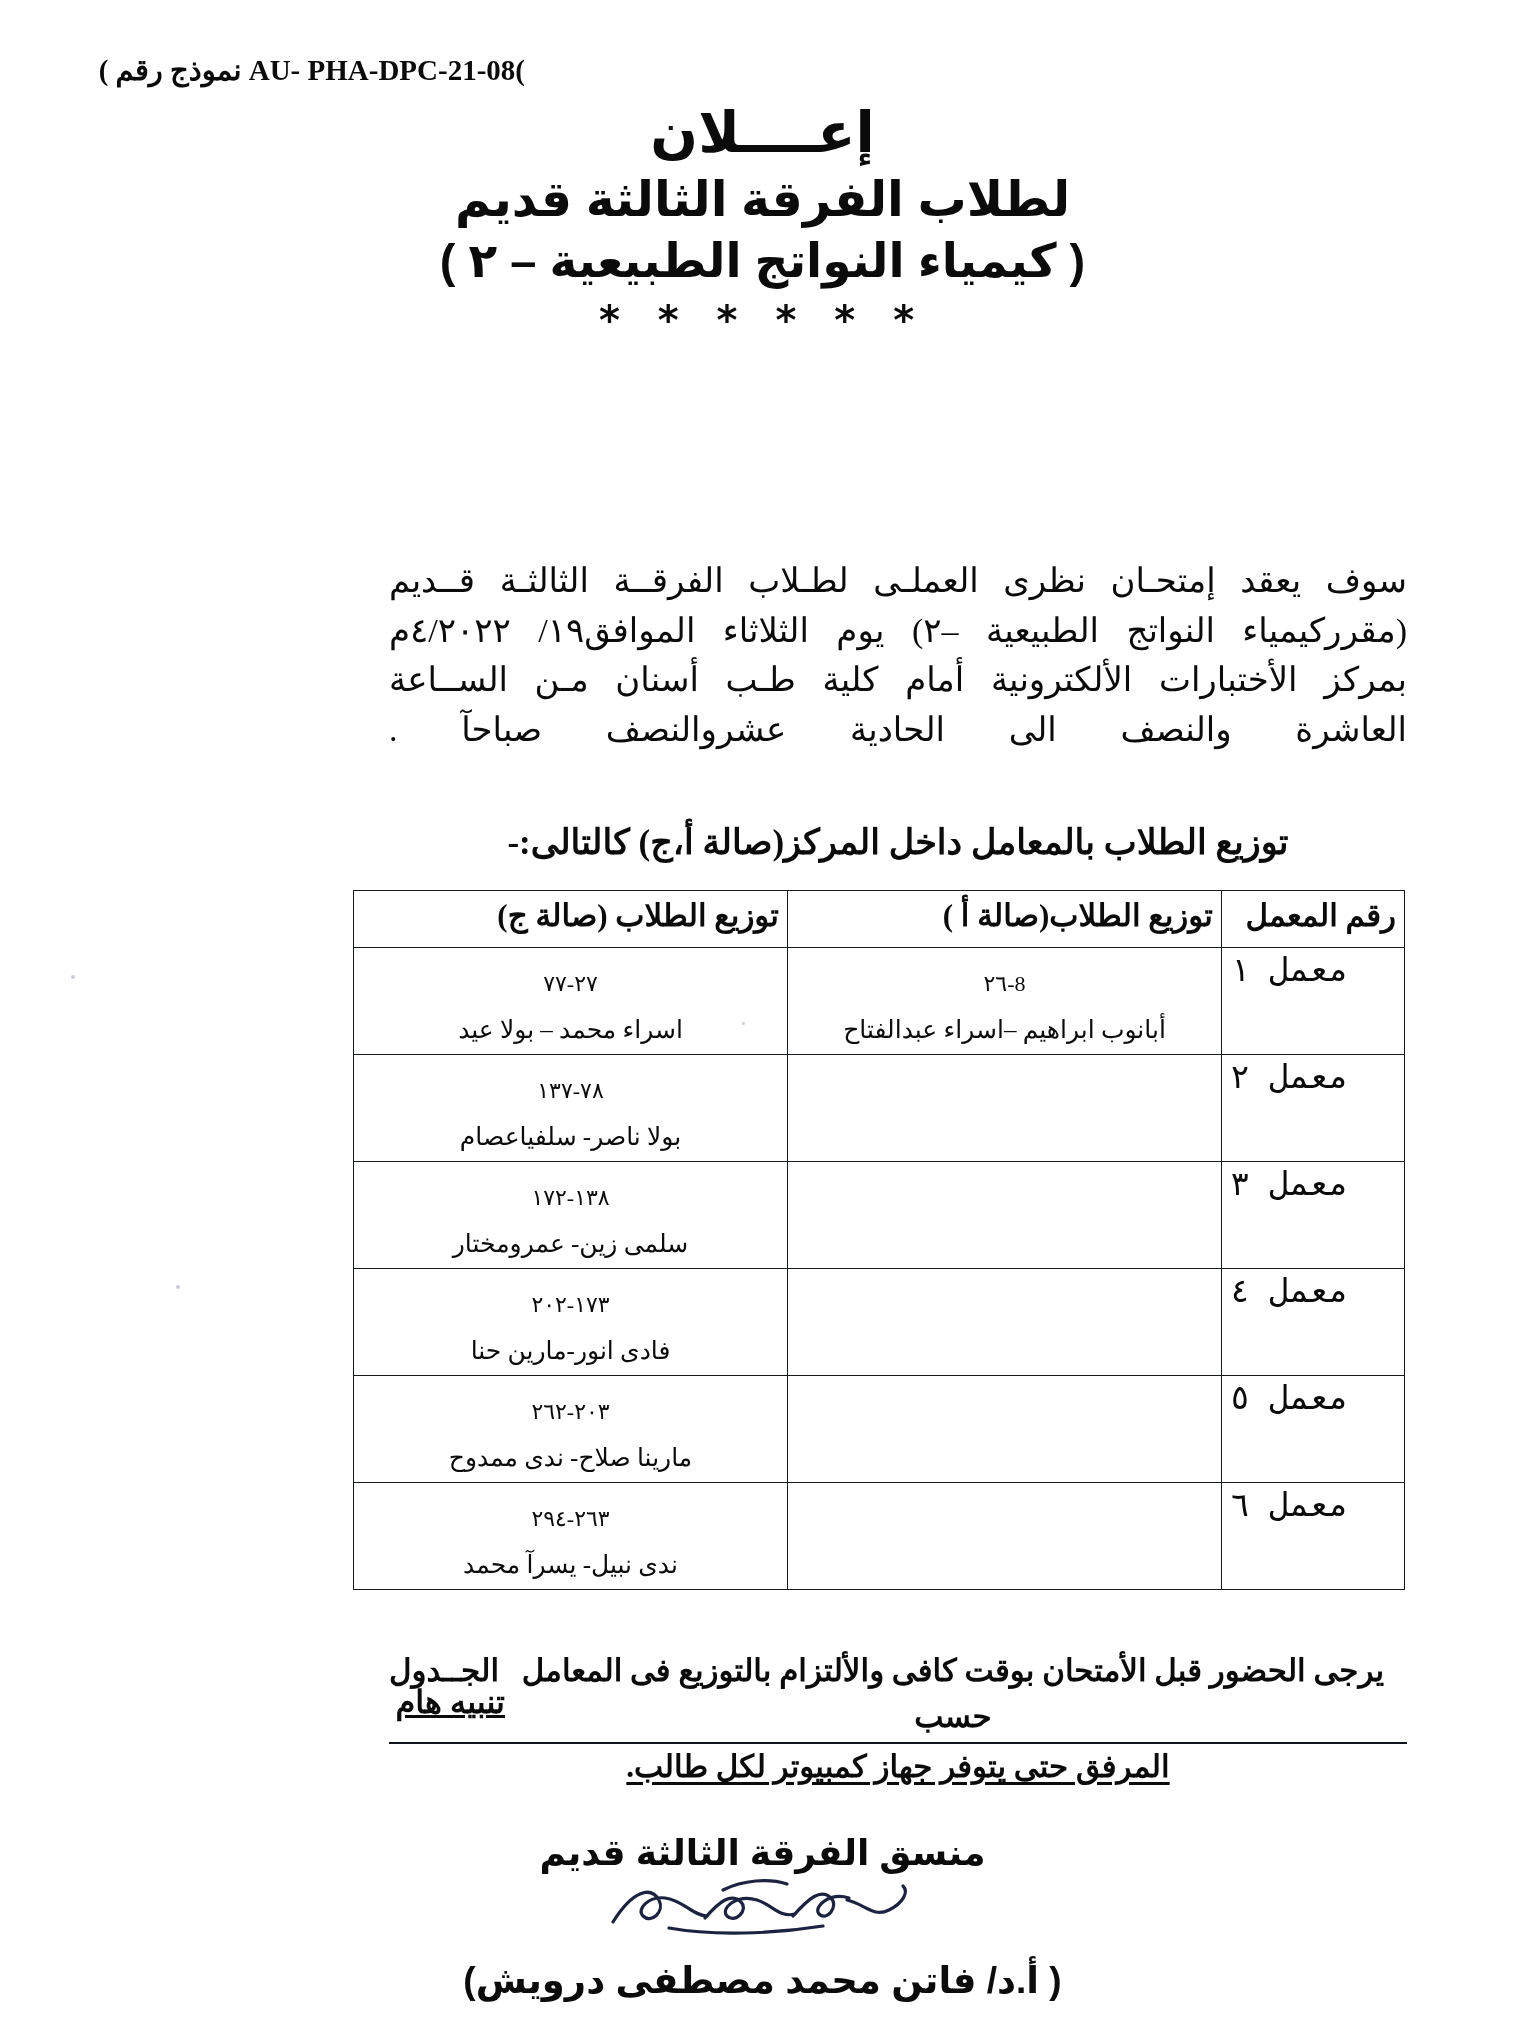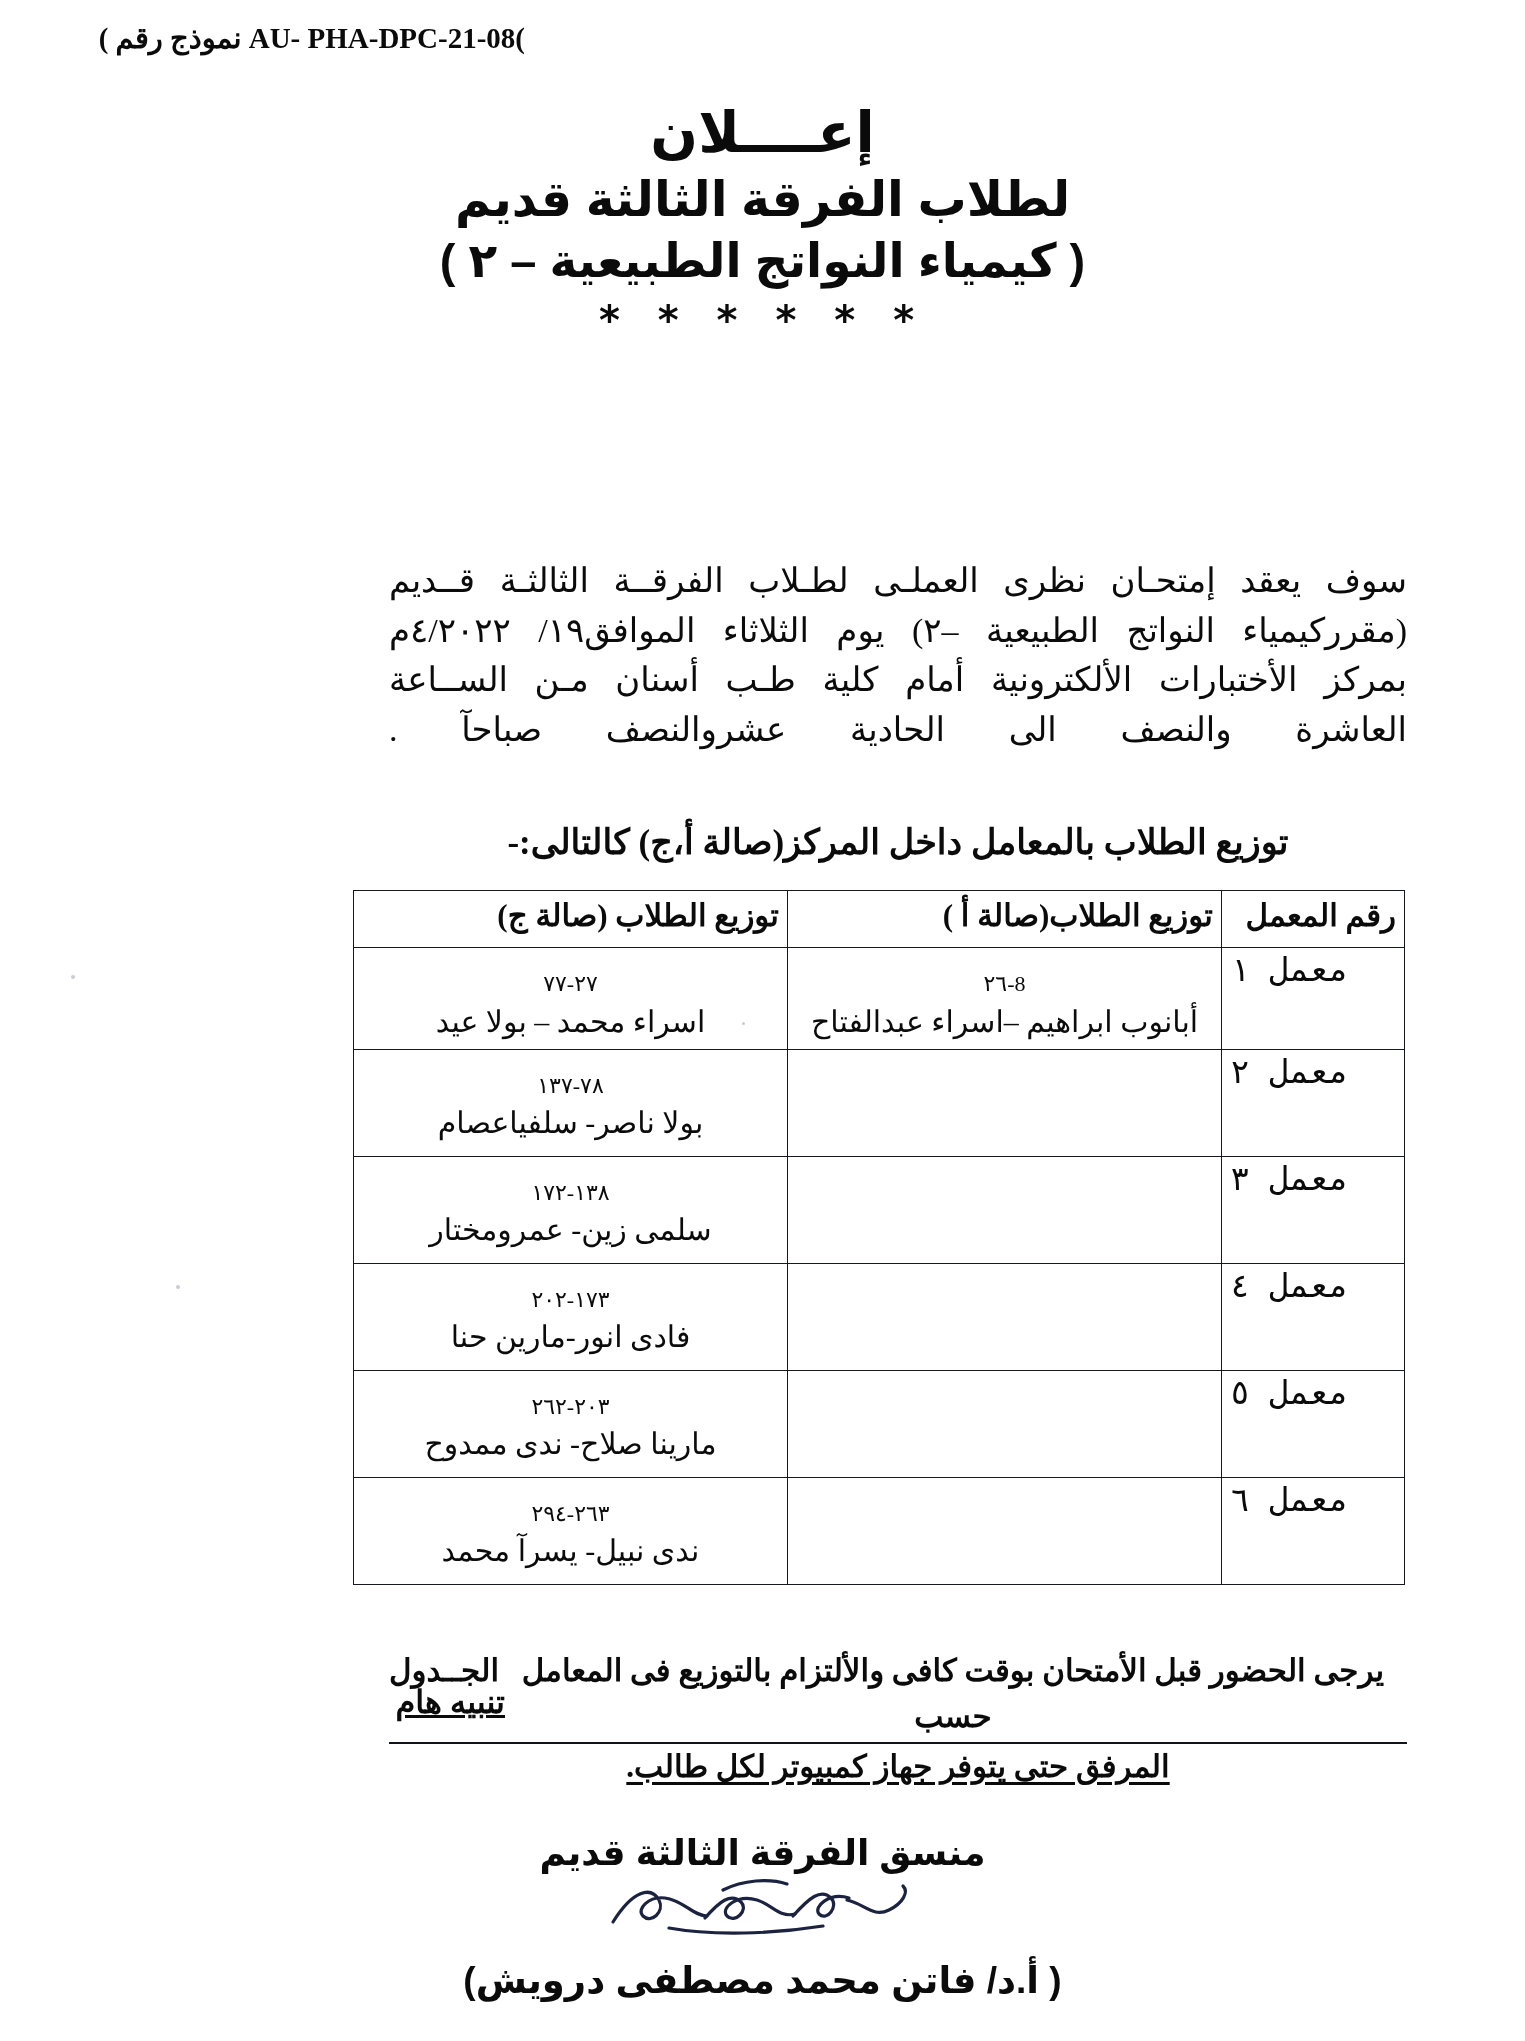--- a/index.html
+++ b/index.html
@@ -16,21 +16,21 @@
     position: relative;
     width: 1525px;
     height: 2041px;
     margin: 0 auto;
     background: #ffffff;
     overflow: hidden;
   }
   
   .form-code {
     position: absolute;
-    top: 21px;
+    top: 53px;
     right: 1000px;
     left: 110px;
     text-align: center;
     font-family: "Liberation Serif", "DejaVu Serif", serif;
     font-weight: bold;
     font-size: 29px;
     letter-spacing: 0px;
     direction: rtl;
     white-space: nowrap;
   }
@@ -149,24 +149,24 @@
     text-align: center;
     font-family: "Liberation Serif", "DejaVu Serif", serif;
   }
   .cell-range {
     font-size: 22px;
     line-height: 1.25;
     display: block;
     margin-top: 20px;
   }
   .cell-names {
-    font-size: 30px;
+    font-size: 25px;
     line-height: 1.3;
     display: block;
-    margin-top: 4px;
+    margin-top: 16px;
   }
   .row-tall td { height: 96px; }
   .row-1 td { height: 86px; }
   
   .notice-head {
     position: absolute;
     top: 1683px;
     right: 1020px;
     font-family: "Liberation Serif", "DejaVu Serif", serif;
     font-weight: bold;

